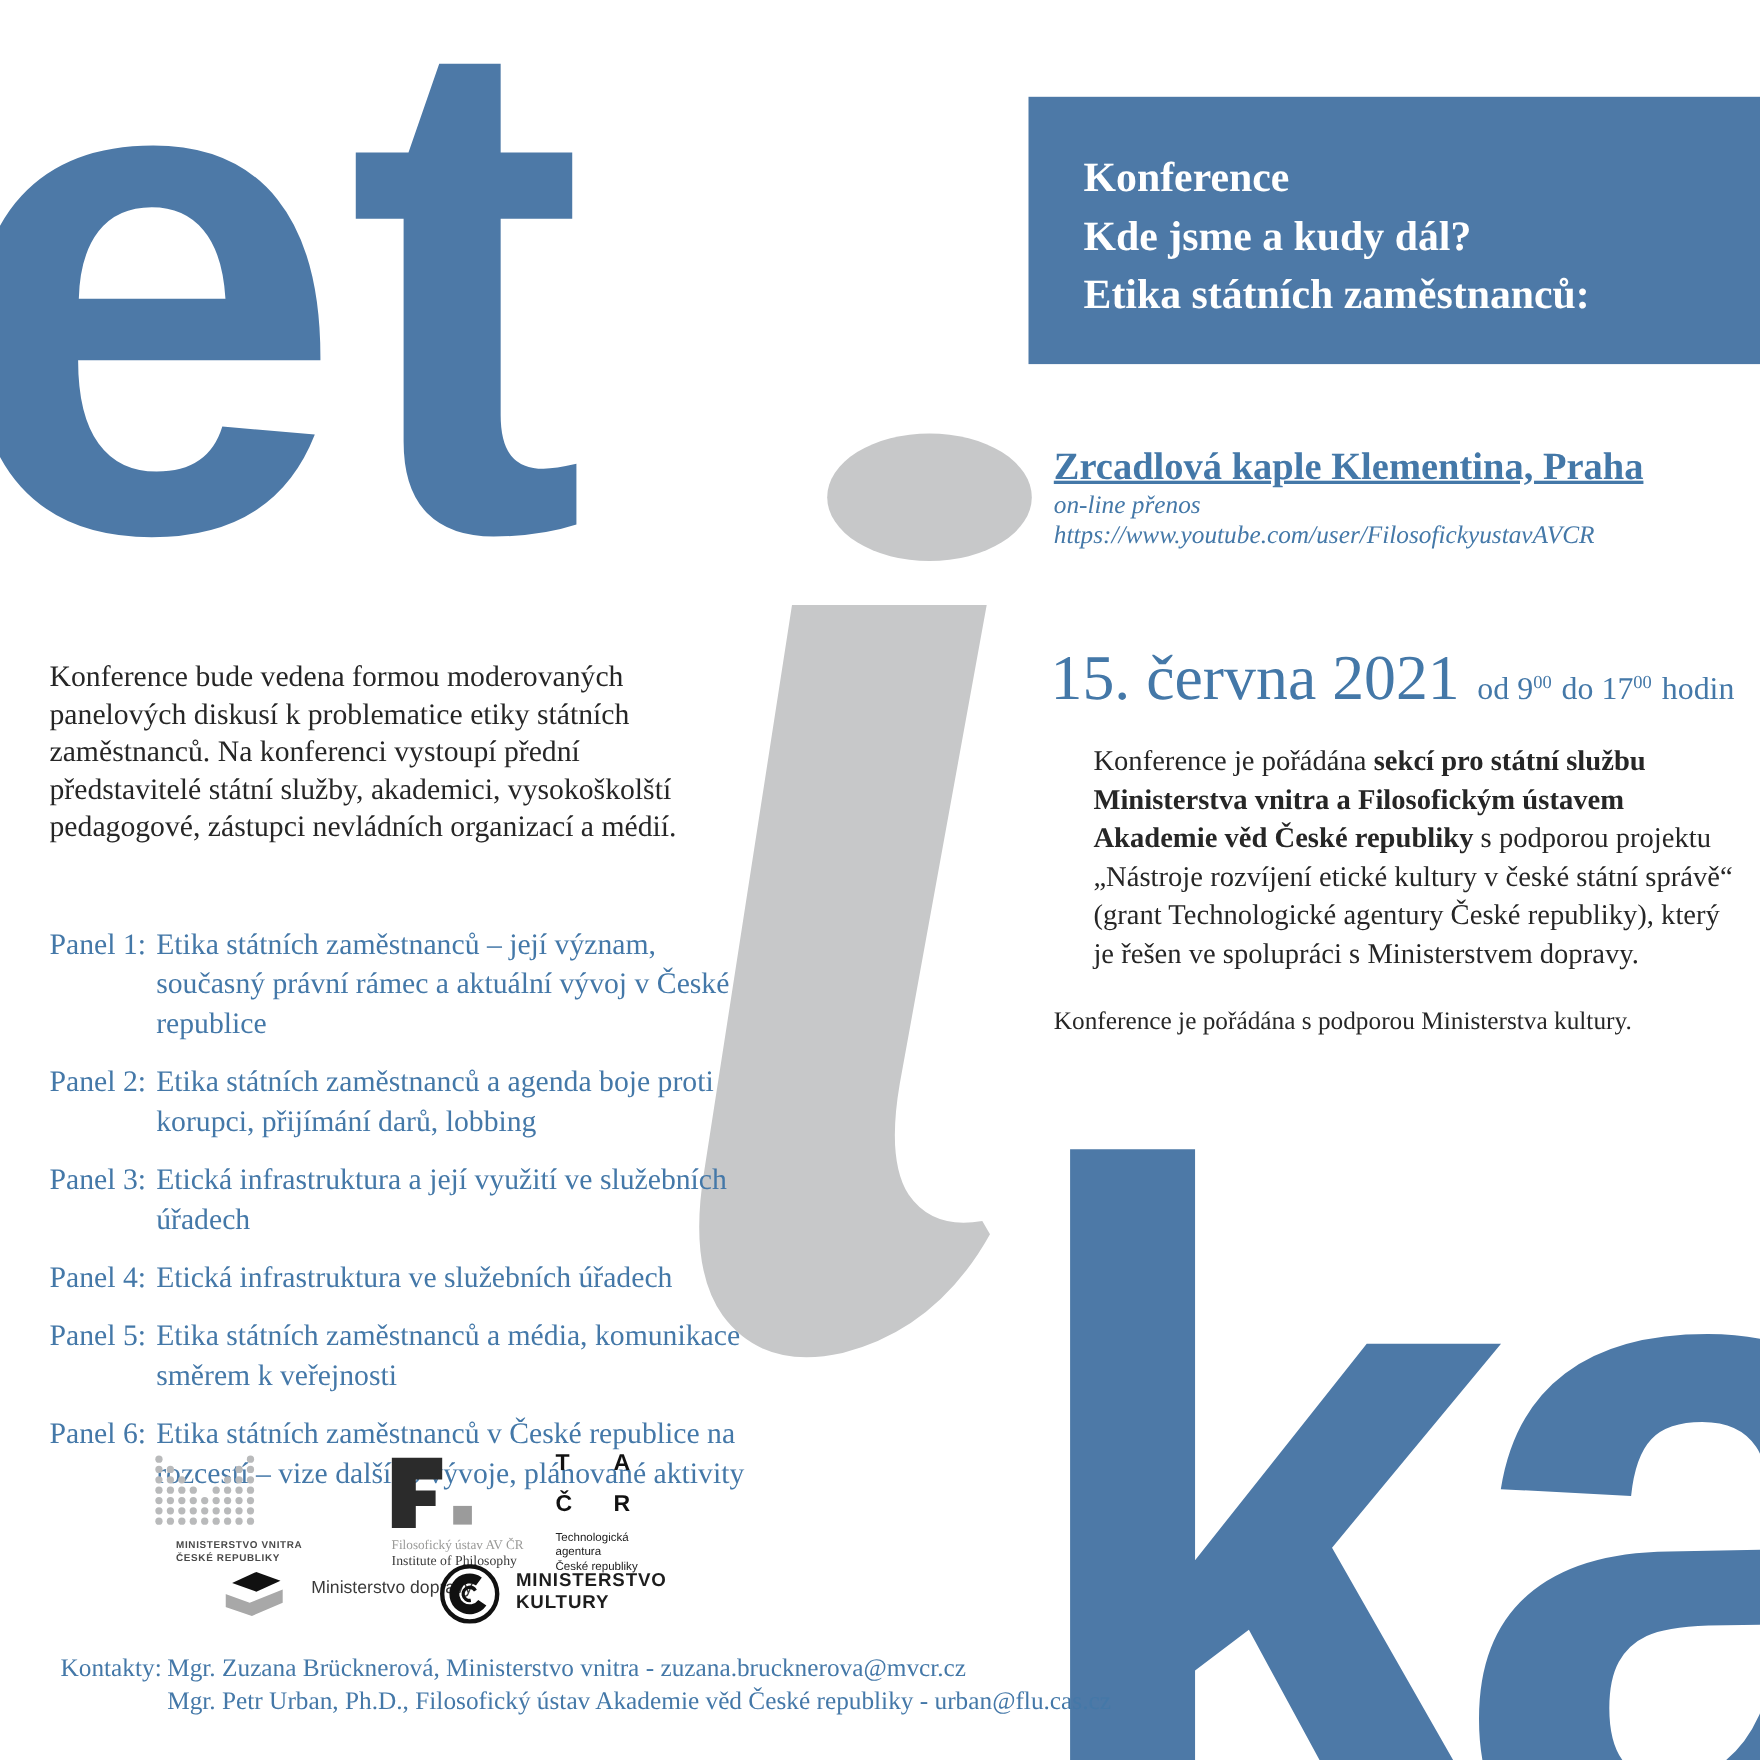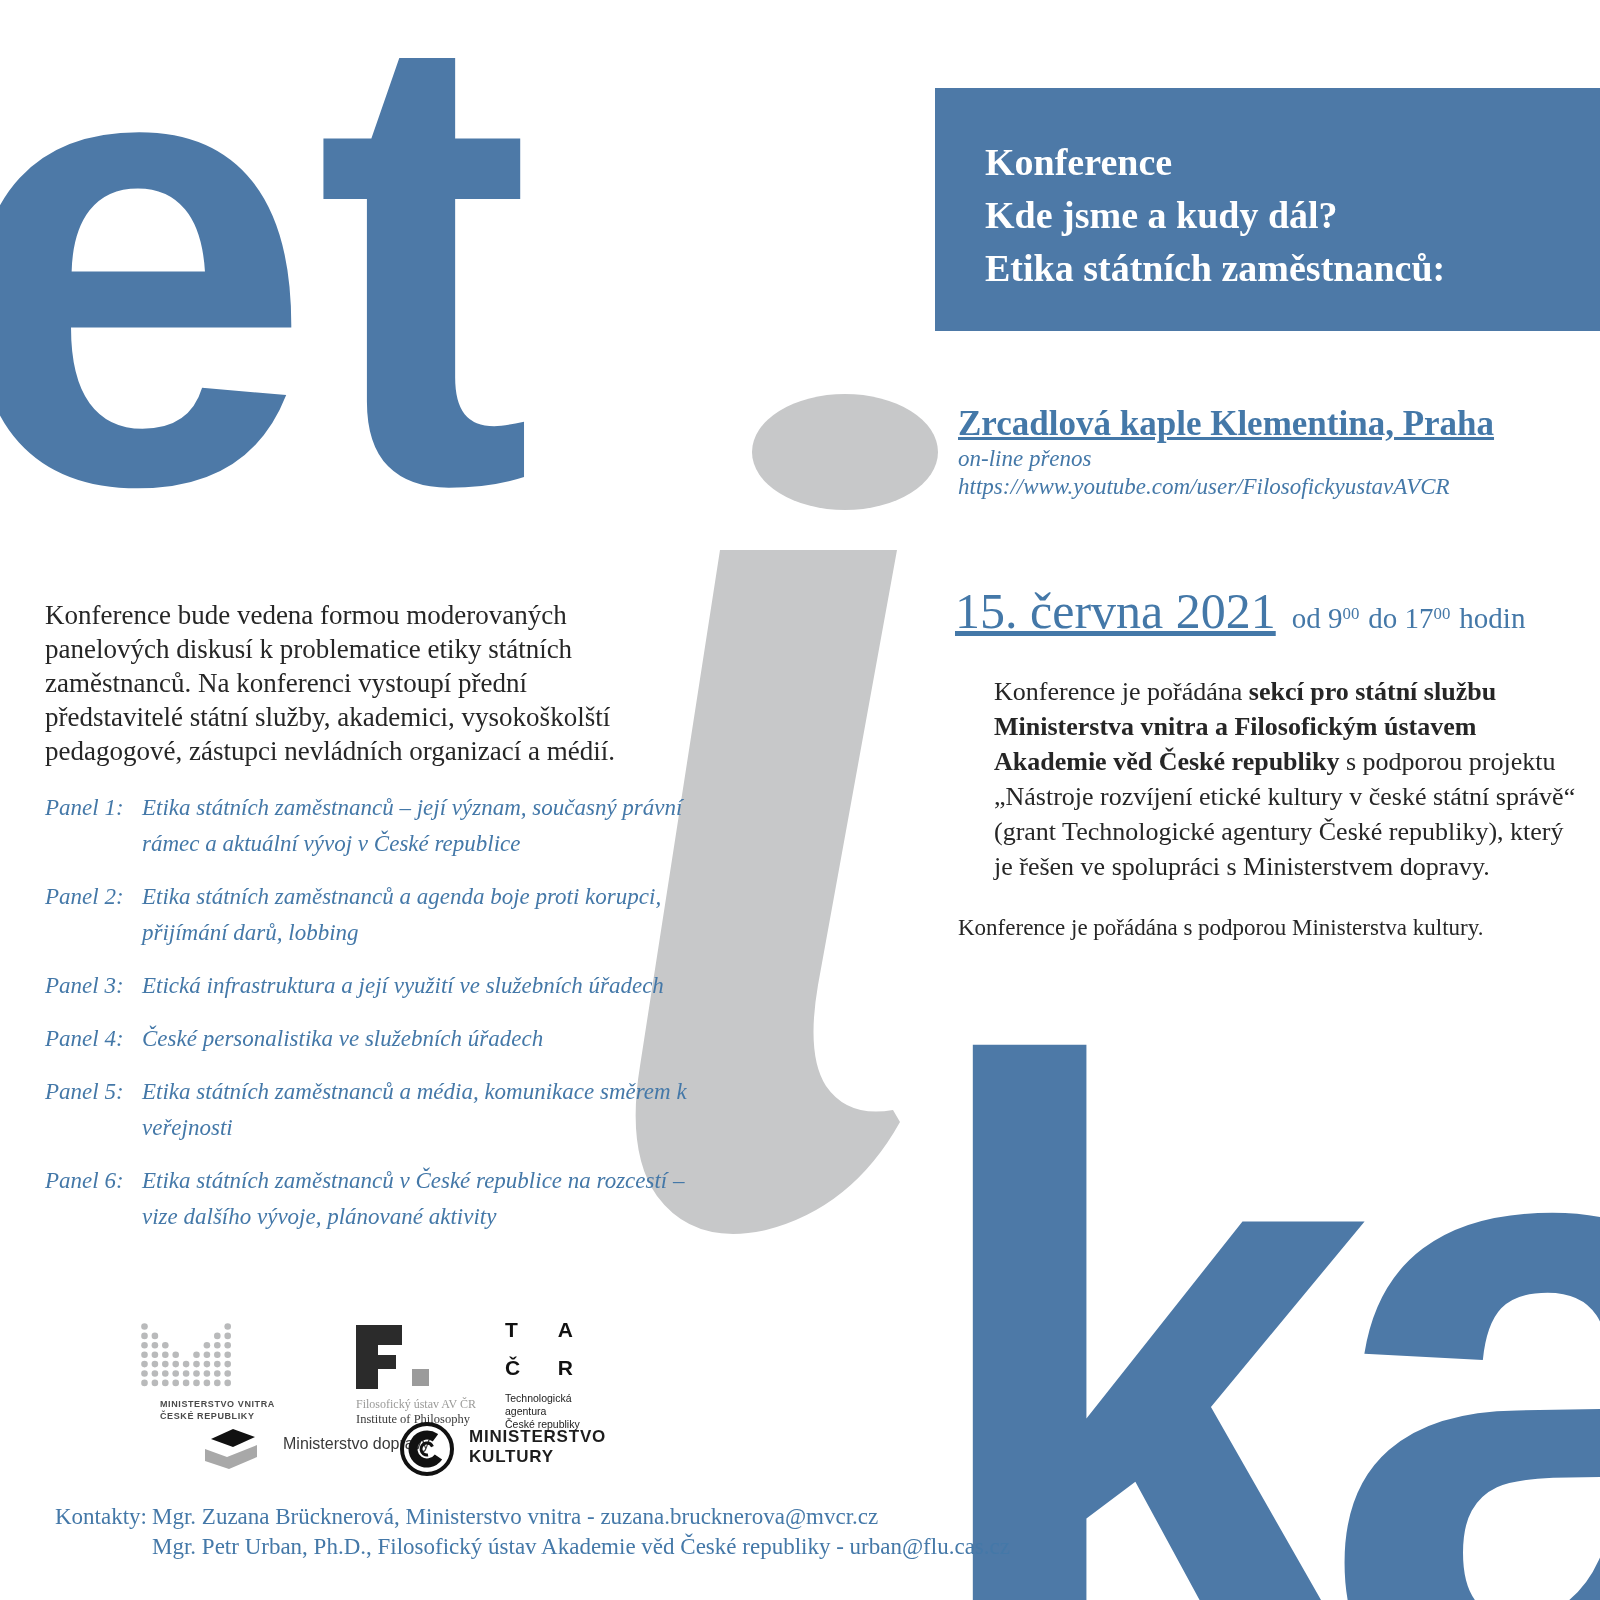--- a/index.html
+++ b/index.html
@@ -27,40 +27,40 @@
   }
 
   
   .venue { position:absolute; left:958px; top:403px; width:580px; color:#4478a8; }
   .venue-title { font-size:35px; font-weight:bold; line-height:42px;text-decoration:underline; }
   .venue-sub, .venue-url { font-size:23px; font-style:italic; line-height:28px; }
 
   
   .date-line { position:absolute; left:955px; top:582px; display:flex;
                align-items:baseline; color:#4478a8; white-space:nowrap; }
-  .date-main { font-size:50px;text-decoration:underline; }
+  .date-main { font-size:58px; }
   .date-rest { font-size:29px; margin-left:16px; }
   .date-rest .seg { margin-left:9px; }
   .date-rest .seg:first-child { margin-left:0; }
   .sup { font-size:0.58em; vertical-align:0.55em; }
 
   
   .right-para { position:absolute; left:958px; top:674px; width:582px;
                 font-size:26px; line-height:35px; color:#262626;margin-left:36px; }
   .right-para .b { font-weight:bold; }
   .support-line { position:absolute; left:958px; top:915px; width:582px;
                   font-size:23px; color:#262626; }
 
   
   .left-para { position:absolute; left:45px; top:598px; width:605px;
                font-size:27px; line-height:34px; color:#262626; }
 
   
-  .panels { position:absolute; left:45px; top:790px; width:645px;
-            color:#4478a8; font-style:italic; font-size:23px; line-height:36px; }
+  .panels { position:absolute; left:45px; top:840px; width:645px;
+            color:#4478a8; font-size:27px; line-height:36px; }
   .panel-row { display:flex; margin-bottom:17px; }
   .panel-label { width:97px; flex-shrink:0; }
   .panel-text { flex:1; }
 
   
   .logo { position:absolute; color:#4a4a4a; }
   .logo svg { display:block; }
   .logo-mv { left:140px; top:1322px; }
   .logo-mv svg circle { fill:#b9babb; }
   .mv-caption { margin-top:10px; font-family:Liberation Sans, sans-serif;
@@ -134,21 +134,21 @@
     <div class="panel-row">
       <div class="panel-label">Panel 2:</div>
       <div class="panel-text">Etika státních zaměstnanců a agenda boje proti korupci, přijímání darů, lobbing</div>
     </div>
     <div class="panel-row">
       <div class="panel-label">Panel 3:</div>
       <div class="panel-text">Etická infrastruktura a její využití ve služebních úřadech</div>
     </div>
     <div class="panel-row">
       <div class="panel-label">Panel 4:</div>
-      <div class="panel-text">České personalistika ve služebních úřadech</div>
+      <div class="panel-text">Etická infrastruktura ve služebních úřadech</div>
     </div>
     <div class="panel-row">
       <div class="panel-label">Panel 5:</div>
       <div class="panel-text">Etika státních zaměstnanců a média, komunikace směrem k veřejnosti</div>
     </div>
     <div class="panel-row">
       <div class="panel-label">Panel 6:</div>
       <div class="panel-text">Etika státních zaměstnanců v České republice na rozcestí – vize dalšího vývoje, plánované aktivity</div>
     </div>
   </div>

